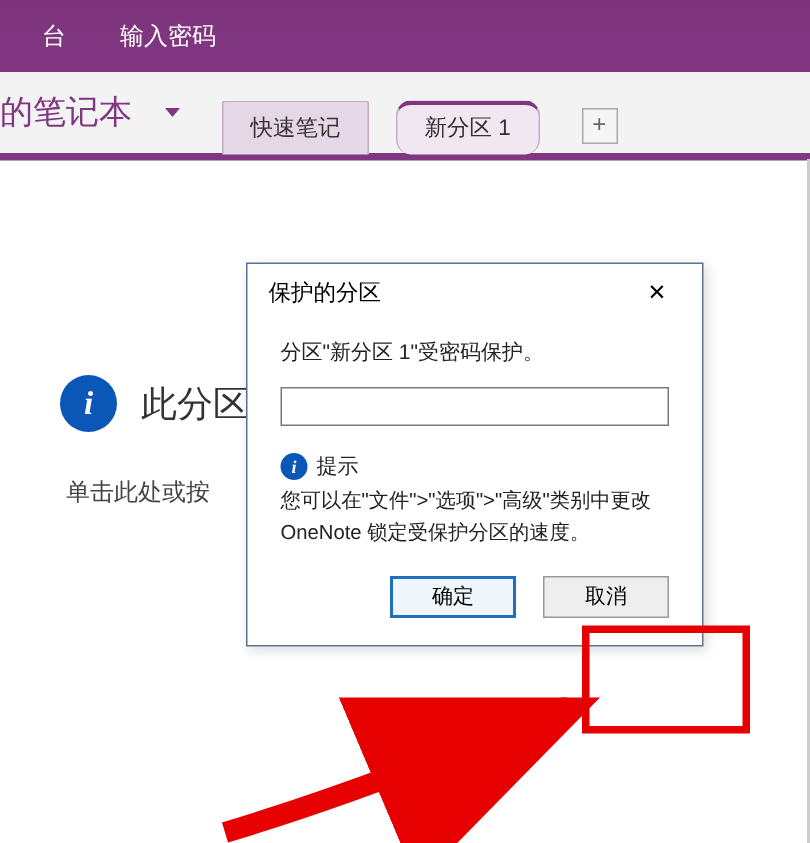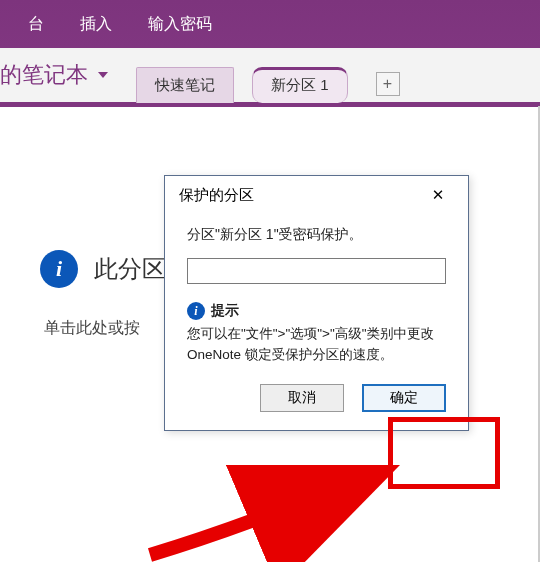--- a/index.html
+++ b/index.html
@@ -31,21 +31,21 @@
       align-items: center;
       padding: 0 0 0 0;
       border-bottom: 2px solid #803680;
     }
     .notebook-title {
       color: #803680;
       font-size: 22px;
       padding: 0 8px 0 0;
       display: flex;
       align-items: center;
-      gap: 4px;
+      gap: 16px;
     }
     .chevron-down {
       width: 0; height: 0;
       border-left: 5px solid transparent;
       border-right: 5px solid transparent;
       border-top: 6px solid #803680;
       display: inline-block;
       margin-left: 6px;
     }
     .section-tabs {
@@ -187,21 +187,21 @@
       justify-content: center;
       flex-shrink: 0;
     }
     .small-info .i {
       color: #fff;
       font-size: 12px;
       font-family: Georgia, serif;
       font-style: italic;
       font-weight: bold;
     }
-    .tip-title { font-size: 14px; font-weight: bold; color: #222; }
+    .tip-title { font-size: 14px; font-weight: normal; color: #222; }
     .tip-text { font-size: 13.5px; color: #222; line-height: 1.55; margin-top: 2px; }
     .dlg-buttons {
       display: flex;
       justify-content: flex-end;
       gap: 18px;
       margin-top: 18px;
     }
     .btn {
       min-width: 84px;
       height: 28px;
@@ -239,21 +239,20 @@
       right: 0; top: 106px; bottom: 0;
       width: 2px;
       background: #ccc;
     }
   </style>
 </head>
 <body>
 
 <div class="ribbon">
   <div class="tab">台</div>
-  <div class="tab">插入</div>
   <div class="tab">输入密码</div>
 </div>
 
 <div class="notebook-bar">
   <div class="notebook-title">
     <span>的笔记本</span>
     <span class="chevron-down"></span>
   </div>
   <div class="section-tabs">
     <div class="section-tab">快速笔记</div>
@@ -284,22 +283,22 @@
     <div class="dlg-line">分区"新分区 1"受密码保护。</div>
     <input type="password" class="pw-input" value="" style="">
     <div class="tip-row">
       <div class="small-info">
         <span class="i">i</span>
       </div>
       <span class="tip-title">提示</span>
     </div>
     <div class="tip-text">您可以在"文件"&gt;"选项"&gt;"高级"类别中更改 OneNote 锁定受保护分区的速度。</div>
     <div class="dlg-buttons">
+      <button class="btn primary">确定</button>
       <button class="btn">取消</button>
-      <button class="btn primary">确定</button>
     </div>
   </div>
 </div>
 
 <div class="highlight-box"></div>
 
 <svg class="arrow-svg" width="260" height="100">
   <defs>
     <marker id="ah" markerWidth="14" markerHeight="14" refX="10" refY="5" orient="auto">
       <polygon points="0,0 12,5 0,10" fill="#e60000"></polygon>

